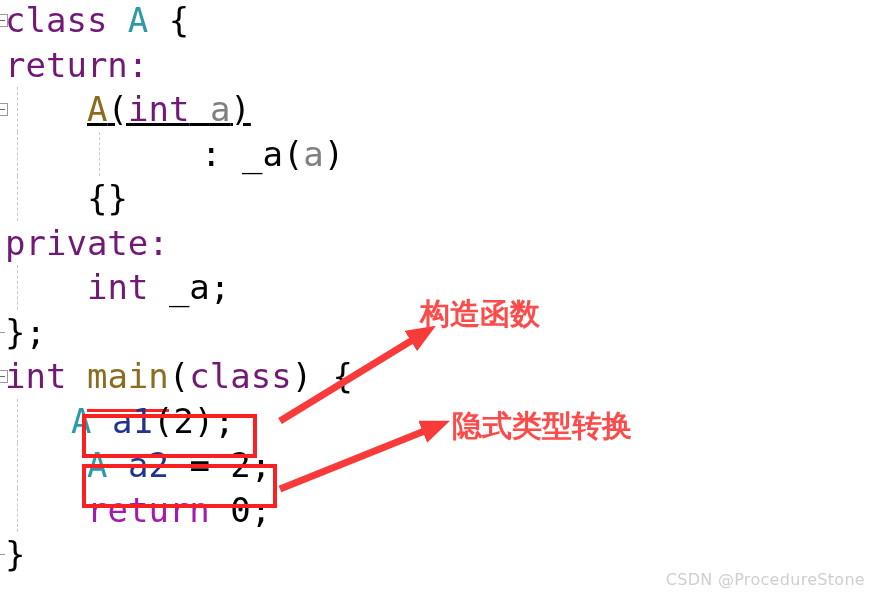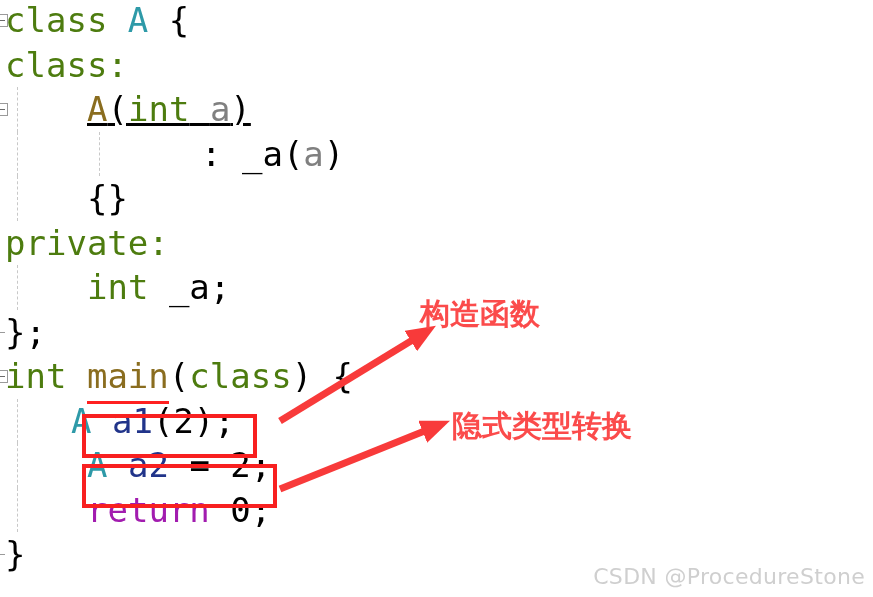--- a/index.html
+++ b/index.html
@@ -31,31 +31,31 @@
     height: 45px;
     line-height: 45px;
     font-size: 34px;
     font-family: "DejaVu Sans Mono", "Liberation Mono", monospace;
     white-space: pre;
     color: #000000;
     letter-spacing: 0px;
   }
 
   
-  .tok-kw      { color: #4d7c0f; }  
+  .tok-kw      { color: #701a75; }  
   .tok-type    { color: #2e9aa8; }  
   .tok-func    { color: #8a6d1f; }  
   .tok-param   { color: #808080; }  
   .tok-var     { color: #21348a; }  
   .tok-ret     { color: #a21caf; }  
   .tok-plain   { color: #000000; }
 
   .squiggle-main {
     border-bottom: 3px solid #ff2020;
-    padding-bottom: 5px;
+    padding-bottom: 13px;
   }
 
   
   .fold-box {
     position: absolute;
     width: 13px;
     height: 13px;
     border: 1px solid #9a9a9a;
     background: #ffffff;
     box-sizing: border-box;
@@ -111,34 +111,34 @@
     white-space: nowrap;
   }
 
   
   #watermark {
     position: absolute;
     right: 8px;
     bottom: 8px;
     color: #cfcfcf;
     font-family: "DejaVu Sans", "Liberation Sans", sans-serif;
-    font-size: 22px;
+    font-size: 16px;
     letter-spacing: 0.3px;
     white-space: nowrap;
   }
 </style>
 </head>
 <body>
 
 <div id="screen">
 
   <div id="code-area">
       <div class="fold-box" style="left: -5px; top: 14px;"></div>
       <div class="code-line" style="top: -2px; left: 5px;"><span class="tok-kw">class</span><span class="tok-plain"> </span><span class="tok-type">A</span><span class="tok-plain"> {</span></div>
-      <div class="code-line" style="top: 42.5px; left: 5px;"><span class="tok-kw">class:</span></div>
+      <div class="code-line" style="top: 42.5px; left: 5px;"><span class="tok-kw">return:</span></div>
       <div class="fold-box" style="left: -5px; top: 103px;"></div>
       <div class="indent-guide" style="left: 17px; top: 87px; height: 44.5px;"></div>
       <div class="code-line" style="top: 87px; left: 87px; text-decoration: underline;"><span class="tok-func">A</span><span class="tok-plain">(</span><span class="tok-kw">int</span><span class="tok-plain"> </span><span class="tok-param">a</span><span class="tok-plain">)</span></div>
       <div class="indent-guide" style="left: 17px; top: 131.5px; height: 44.5px;"></div>
       <div class="indent-guide" style="left: 99px; top: 131.5px; height: 44.5px;"></div>
       <div class="code-line" style="top: 131.5px; left: 169px; margin-left: 32px;"><span class="tok-plain">: _a(</span><span class="tok-param">a</span><span class="tok-plain">)</span></div>
       <div class="indent-guide" style="left: 17px; top: 176px; height: 44.5px;"></div>
       <div class="code-line" style="top: 176px; left: 87px;"><span class="tok-plain">{}</span></div>
       <div class="code-line" style="top: 220.5px; left: 5px;"><span class="tok-kw">private:</span></div>
       <div class="indent-guide" style="left: 17px; top: 265px; height: 44.5px;"></div>

